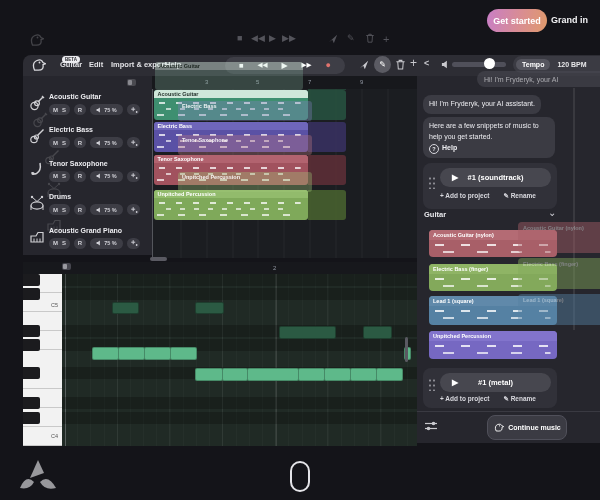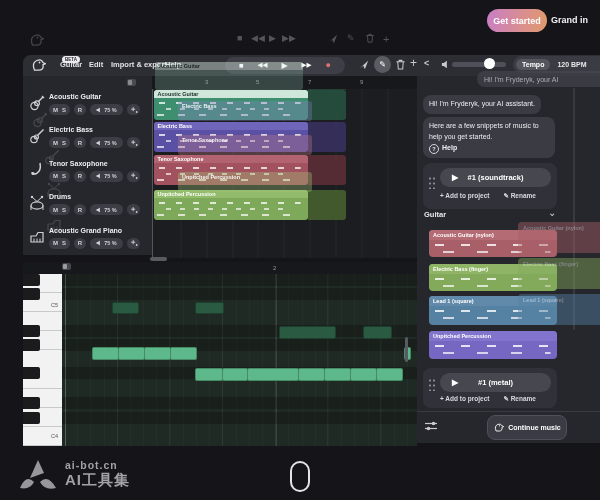--- a/index.html
+++ b/index.html
@@ -551,20 +551,16 @@
     <svg width="11" height="11" style="color:#fff">
         <use href="#i-bird"></use>
       </svg>
     <span>Continue music</span>
   </div>
 
   <div class="abs wm">
     <svg width="40" height="36" style="color:#98989c">
         <use href="#i-wmlogo"></use>
       </svg>
-    <div>
-      <div class="wm-text1">ai-bot.cn</div>
-      <div class="wm-text2">AI工具集</div>
-    </div>
   </div>
   <div class="abs capsule"></div>
 
 </div>
 
 </body></html>

